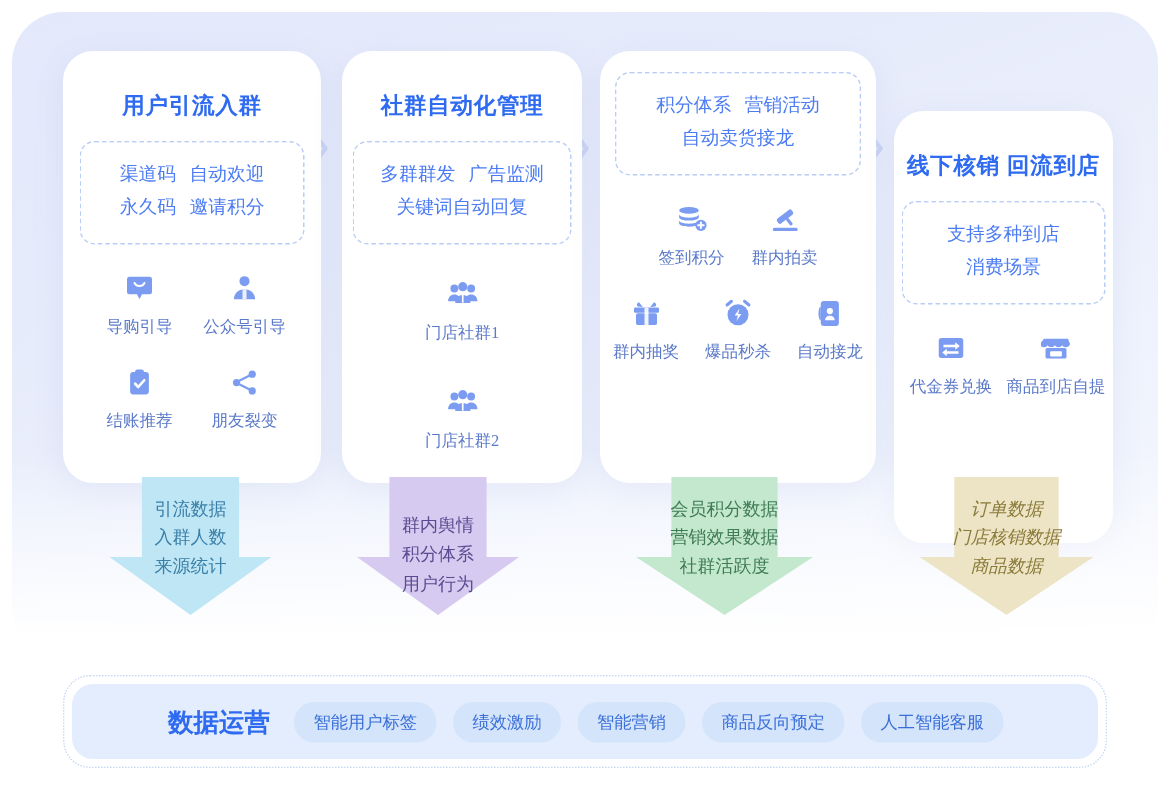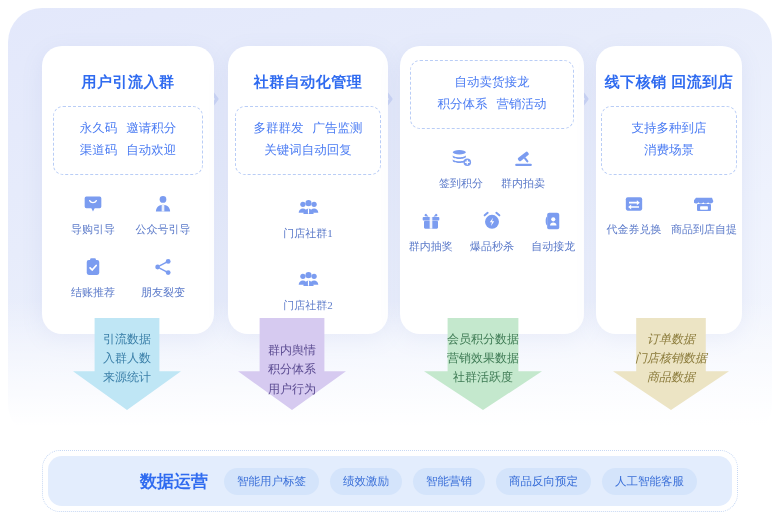--- a/index.html
+++ b/index.html
@@ -18,29 +18,29 @@
     background:linear-gradient(160deg,#e3e8fb 0%,#e7ecfb 35%,#eef2fd 65%,#f6f8fe 100%);
   }
   .bg-fade{
     position:absolute;left:0;top:300px;width:780px;height:230px;
     background:linear-gradient(180deg,rgba(255,255,255,0) 0%,#ffffff 55%);
   }
 
   
   .cards{position:absolute;left:0;top:30px;width:780px;height:290px;}
   .card{
-    position:absolute;top:16px;height:288px;
+    position:absolute;top:4px;height:288px;
     background:#ffffff;
     border-radius:20px;
     box-shadow:0 6px 22px rgba(110,130,200,.10);
   }
   .card.c0{left:42px;width:172px;}
   .card.c1{left:228px;width:160px;}
   .card.c2{left:400px;width:184px;}
-  .card.c3{left:596px;width:146px;}
+  .card.c3{left:596px;width:146px;margin-top:40px;}
 
   .chev{
     position:absolute;top:52px;width:15px;height:34px;
     color:#ccd6f5;
   }
   .chev svg{display:block;}
   .chev.v0{left:204px;}
   .chev.v1{left:378px;}
   .chev.v2{left:574px;}
 
@@ -131,21 +131,21 @@
     border-radius:14px;
     display:flex;align-items:center;
     padding-left:64px;
     box-sizing:border-box;
   }
   .bottom-bar::before{
     content:"";position:absolute;left:-6px;top:-6px;right:-6px;bottom:-6px;
     border:1px dotted #c7d8f4;border-radius:18px;
   }
   .bb-title{
-    font-size:17px;font-weight:bold;color:#2f6bf0;margin-right:16px;white-space:nowrap;margin-left:28px;
+    font-size:17px;font-weight:bold;color:#2f6bf0;margin-right:16px;white-space:nowrap;
   }
   .chip{
     background:#d4e4fb;color:#3a6fd8;
     font-size:11.5px;
     padding:6px 13px;border-radius:14px;
     margin-right:11px;white-space:nowrap;
   }
 </style>
 </head>
 <body>
@@ -168,22 +168,22 @@
     </div>
     <div class="chev v2">
       <svg width="15" height="34" viewBox="0 0 15 34">
           <path d="M1 1 L13 17 L1 33" fill="none" stroke="currentColor" stroke-width="3" stroke-linecap="round" stroke-linejoin="round"></path>
         </svg>
     </div>
 
     <div class="card c0">
       <div class="card-title">用户引流入群</div>
       <div class="dashbox">
+        <div class="ln"><span>渠道码</span><span class="gap"></span><span>自动欢迎</span></div>
         <div class="ln"><span>永久码</span><span class="gap"></span><span>邀请积分</span></div>
-        <div class="ln"><span>渠道码</span><span class="gap"></span><span>自动欢迎</span></div>
       </div>
       <div class="feat-rows">
         <div class="feat-row r1">
           <div class="feat">
             <div class="ico">
               <svg width="20" height="20" viewBox="0 0 24 24" fill="currentColor">
                   <path d="M4 3h16a2 2 0 0 1 2 2v10a2 2 0 0 1-2 2h-6l-2 4-2-4H4a2 2 0 0 1-2-2V5a2 2 0 0 1 2-2z"></path>
                   <path d="M8 8 A4.5 4.5 0 0 0 16 8" fill="none" stroke="#ffffff" stroke-width="1.6" stroke-linecap="round"></path>
                 </svg>
             </div>
@@ -265,22 +265,22 @@
                 </svg>
             </div>
             <div class="lbl">门店社群2</div>
           </div>
         </div>
       </div>
     </div>
 
     <div class="card c2">
       <div class="dashbox">
+        <div class="ln"><span>积分体系</span><span class="gap"></span><span>营销活动</span></div>
         <div class="ln"><span>自动卖货接龙</span></div>
-        <div class="ln"><span>积分体系</span><span class="gap"></span><span>营销活动</span></div>
       </div>
       <div class="feat-rows">
         <div class="feat-row r1">
           <div class="feat">
             <div class="ico">
               <svg width="21" height="21" viewBox="0 0 24 24" fill="currentColor">
                   <ellipse cx="9.5" cy="6" rx="7.5" ry="2.6"></ellipse>
                   <path d="M2 9v2.2c0 1.45 3.36 2.6 7.5 2.6s7.5-1.15 7.5-2.6V9c0 1.45-3.36 2.6-7.5 2.6S2 10.45 2 9z"></path>
                   <path d="M2 13.6v2.2c0 1.45 3.36 2.6 7.5 2.6s7.5-1.15 7.5-2.6v-2.2c0 1.45-3.36 2.6-7.5 2.6s-7.5-1.15-7.5-2.6z"></path>
                   <circle cx="18.6" cy="17.4" r="4.3"></circle>

